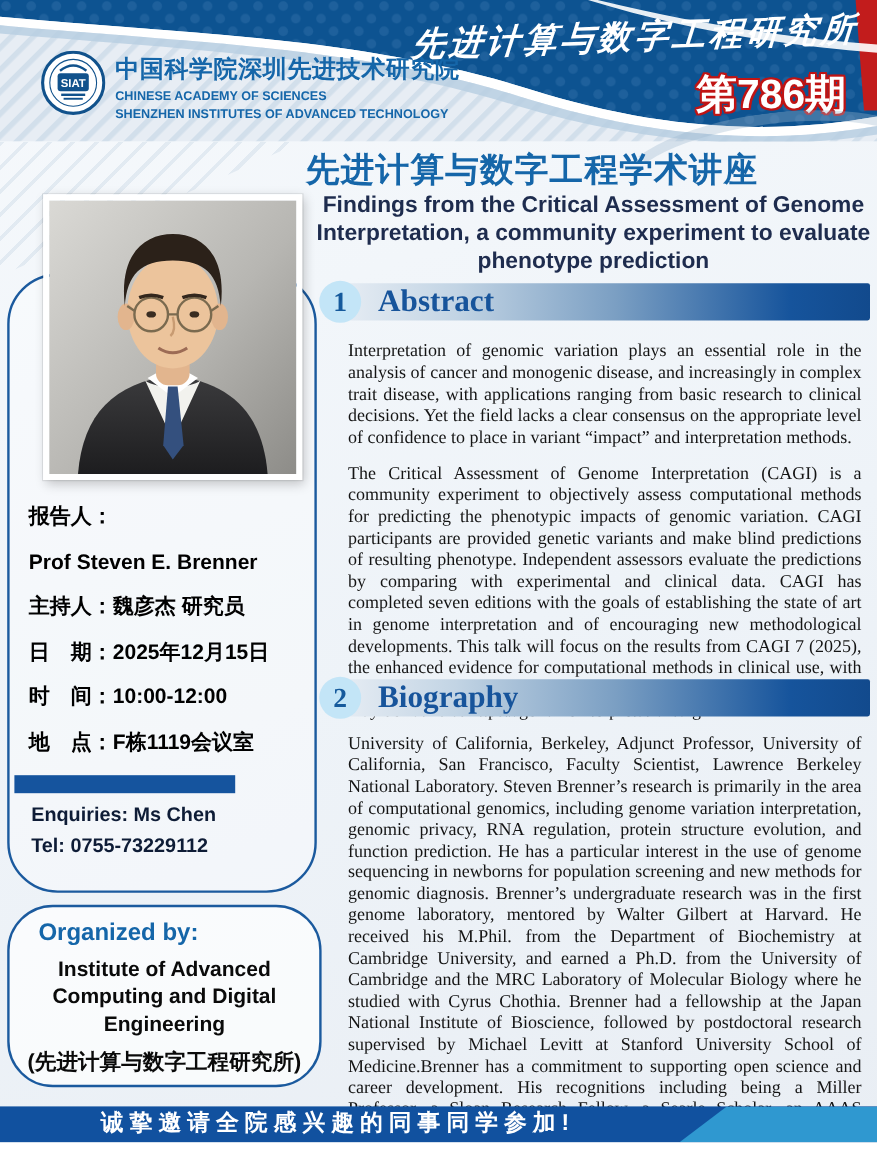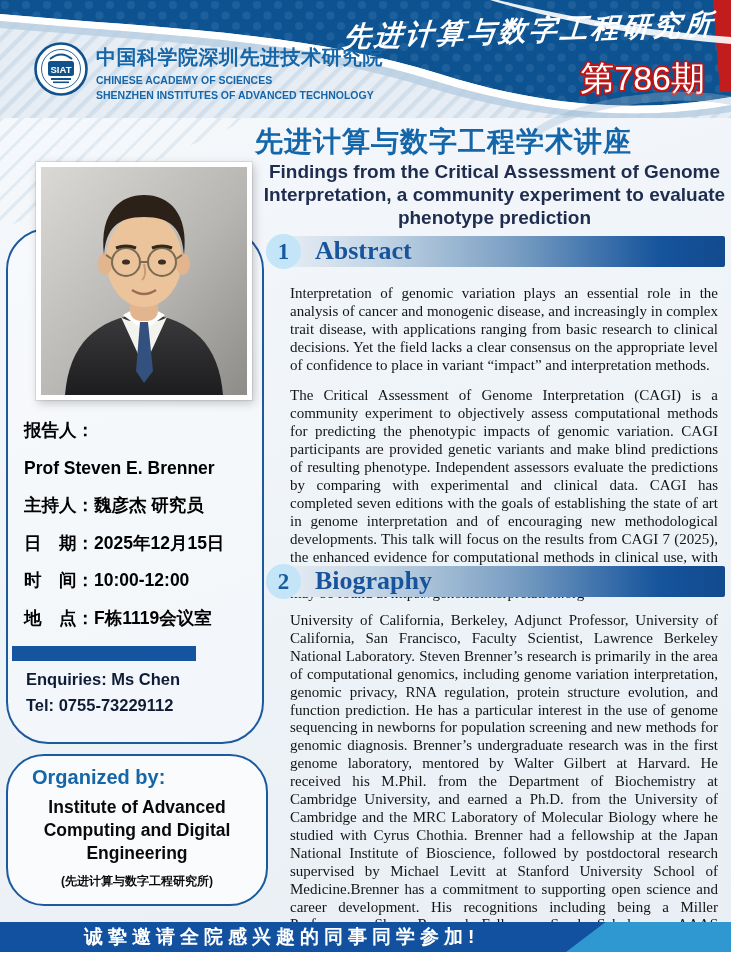--- a/index.html
+++ b/index.html
@@ -14,21 +14,21 @@
   .logo{position:absolute;left:34px;top:42px;width:54px;height:54px;}
   .org{position:absolute;left:96px;top:44px;width:300px;}
   .org-cn{font-size:20px;font-weight:bold;color:#1566a9;letter-spacing:.5px;white-space:nowrap;}
   .org-en{font-size:10.5px;font-weight:bold;color:#1566a9;margin-top:3px;white-space:nowrap;}
   .calligraphy{
     position:absolute;right:16px;top:12px;white-space:nowrap;
     font-family:"Liberation Serif",serif;font-style:italic;font-weight:bold;
     font-size:28px;color:#ffffff;letter-spacing:3px;transform:rotate(-2deg) skewX(-6deg);
   }
   .issue{
-    position:absolute;right:26px;top:56px;font-size:34px;font-weight:normal;color:#ffffff;
+    position:absolute;right:26px;top:56px;font-size:34px;font-weight:bold;color:#ffffff;
     white-space:nowrap;
     text-shadow:2px 0 0 #c01414,-2px 0 0 #c01414,0 2px 0 #c01414,0 -2px 0 #c01414,
       1.5px 1.5px 0 #c01414,-1.5px -1.5px 0 #c01414,1.5px -1.5px 0 #c01414,-1.5px 1.5px 0 #c01414;
   }
   
   .tl-stripes{
     position:absolute;left:0;top:118px;width:252px;height:112px;
     background:repeating-linear-gradient(135deg,rgba(172,194,214,0.45) 0 3px,transparent 3px 14px);
     clip-path:polygon(0 0,100% 0,0 100%);opacity:.55;
   }
@@ -65,21 +65,21 @@
   .info-block{position:absolute;left:24px;top:412px;width:232px;}
   .info-line{font-size:17.5px;font-weight:bold;color:#000000;line-height:37.5px;white-space:nowrap;}
   .divider-bar{position:absolute;left:12px;top:646px;width:184px;height:15px;background:#15549e;}
   .enquiries-block{position:absolute;left:26px;top:666px;width:230px;}
   .enq-line{font-size:16.5px;font-weight:bold;color:#0e1c36;line-height:26px;white-space:nowrap;}
   .organized-box{position:absolute;left:6px;top:754px;width:262px;height:152px;box-sizing:border-box;
     border:2.5px solid #1b5a9e;border-radius:38px;background:rgba(255,255,255,0.7);}
   .organized-label{padding:10px 0 0 24px;font-size:20px;font-weight:bold;color:#1566a9;}
   .organizer-en{width:216px;margin:7px auto 0;text-align:center;
     font-size:17.5px;line-height:1.3;font-weight:bold;color:#0a0a0a;}
-  .organizer-cn{margin-top:9px;text-align:center;font-size:12px;font-weight:bold;color:#0a0a0a;white-space:nowrap;}
+  .organizer-cn{margin-top:9px;text-align:center;font-size:18px;font-weight:bold;color:#0a0a0a;white-space:nowrap;}
   
   .footer-band{position:absolute;left:0;top:922px;width:731px;height:30px;background:#11519f;}
   .footer-accent{position:absolute;left:566px;top:922px;width:165px;height:30px;background:#2f98d0;
     clip-path:polygon(24% 0,100% 0,100% 100%,0 100%);}
   .footer-text{position:absolute;left:84px;top:922px;height:30px;line-height:30px;
     font-size:19px;font-weight:bold;color:#ffffff;letter-spacing:5px;white-space:nowrap;}
   .bottom-strip{position:absolute;left:0;top:952px;width:731px;height:8px;background:#ffffff;}
 </style>
 </head>
 <body>

